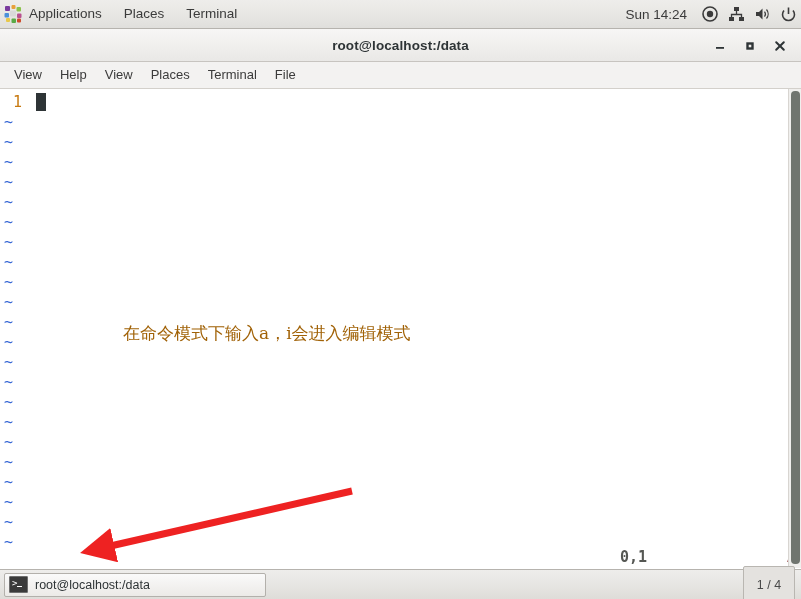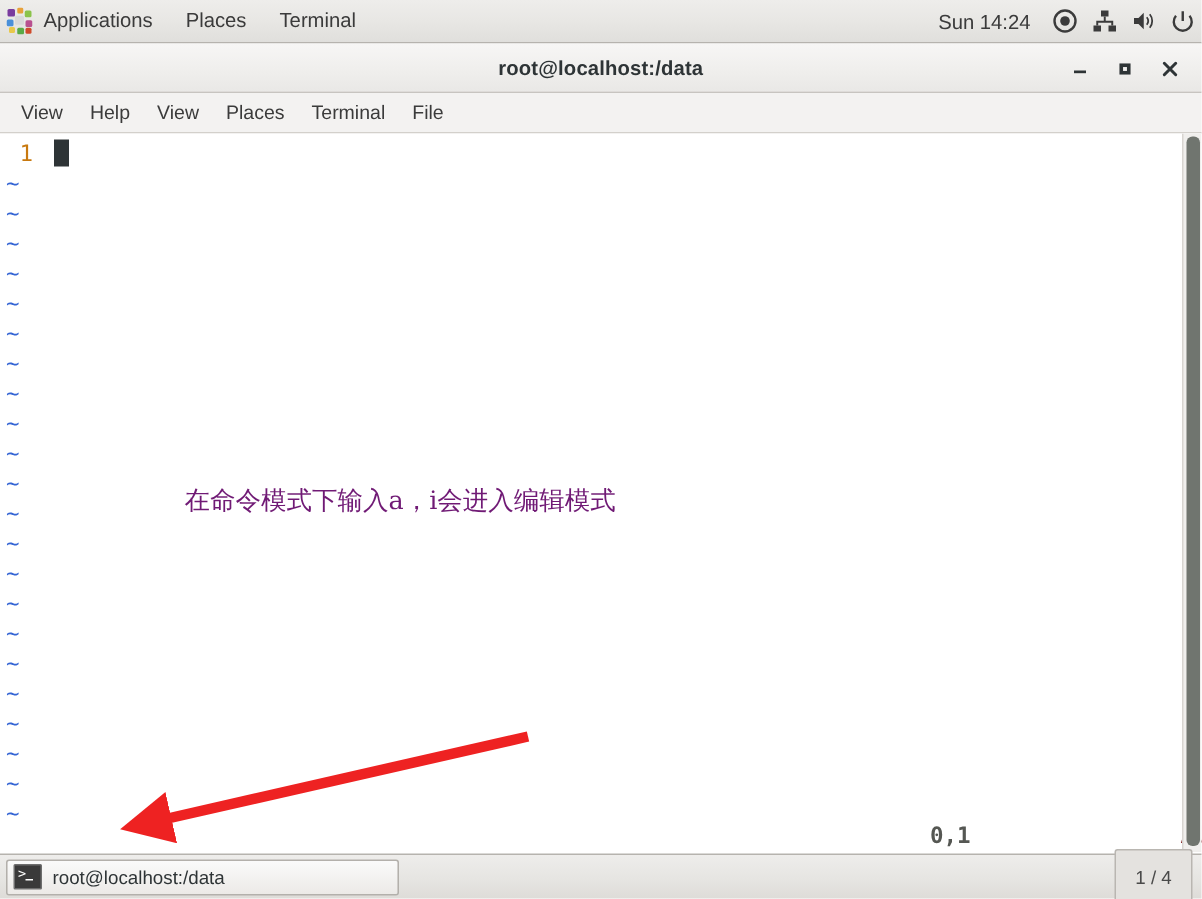--- a/index.html
+++ b/index.html
@@ -145,21 +145,21 @@
   .tilde {
     position: absolute;
     left: 4px;
     font-size: 15px;
     line-height: 20px;
     color: #3465d4;
     font-family: "DejaVu Sans Mono", "Liberation Mono", monospace;
   }
   .annot {
     position: absolute;
-    color: #701a75;
+    color: #a16207;
     font-family: "DejaVu Serif", "Liberation Serif", serif;
     font-size: 17px;
     white-space: nowrap;
   }
   #annot-1 { left: 123px; top: 233px; }
 
   #arrow-svg {
     position: absolute;
     left: 0; top: 0;
     width: 801px; height: 479px;

